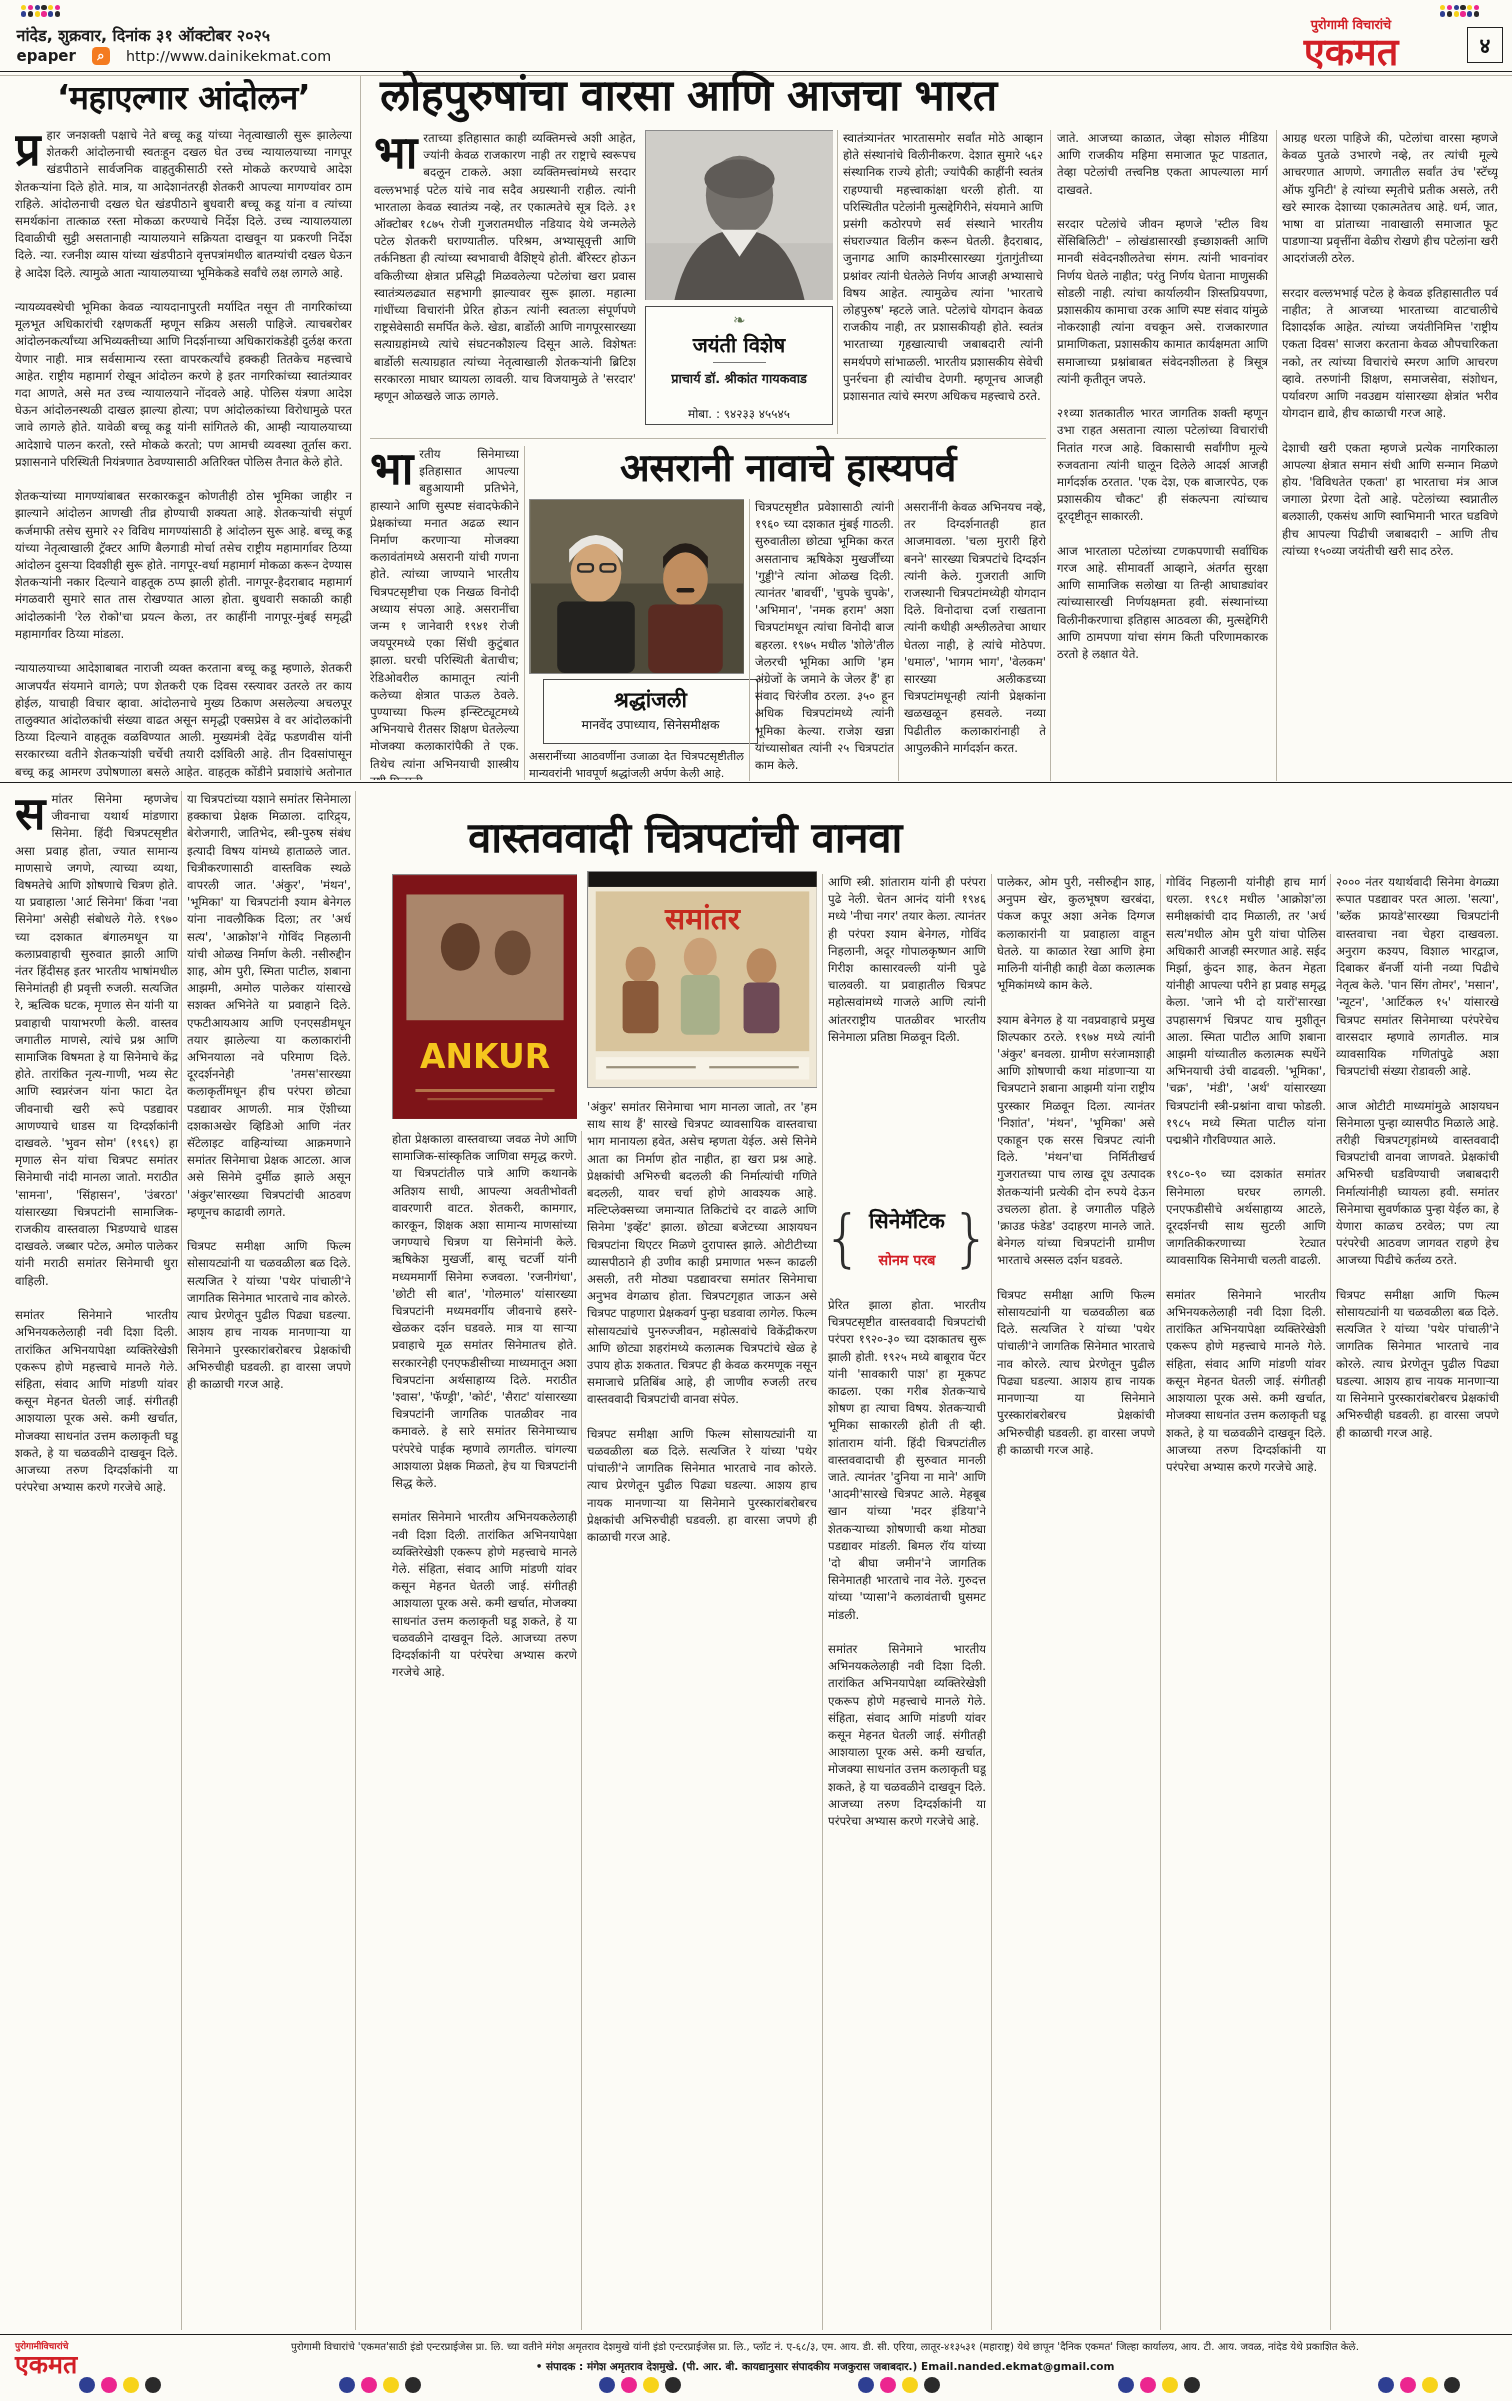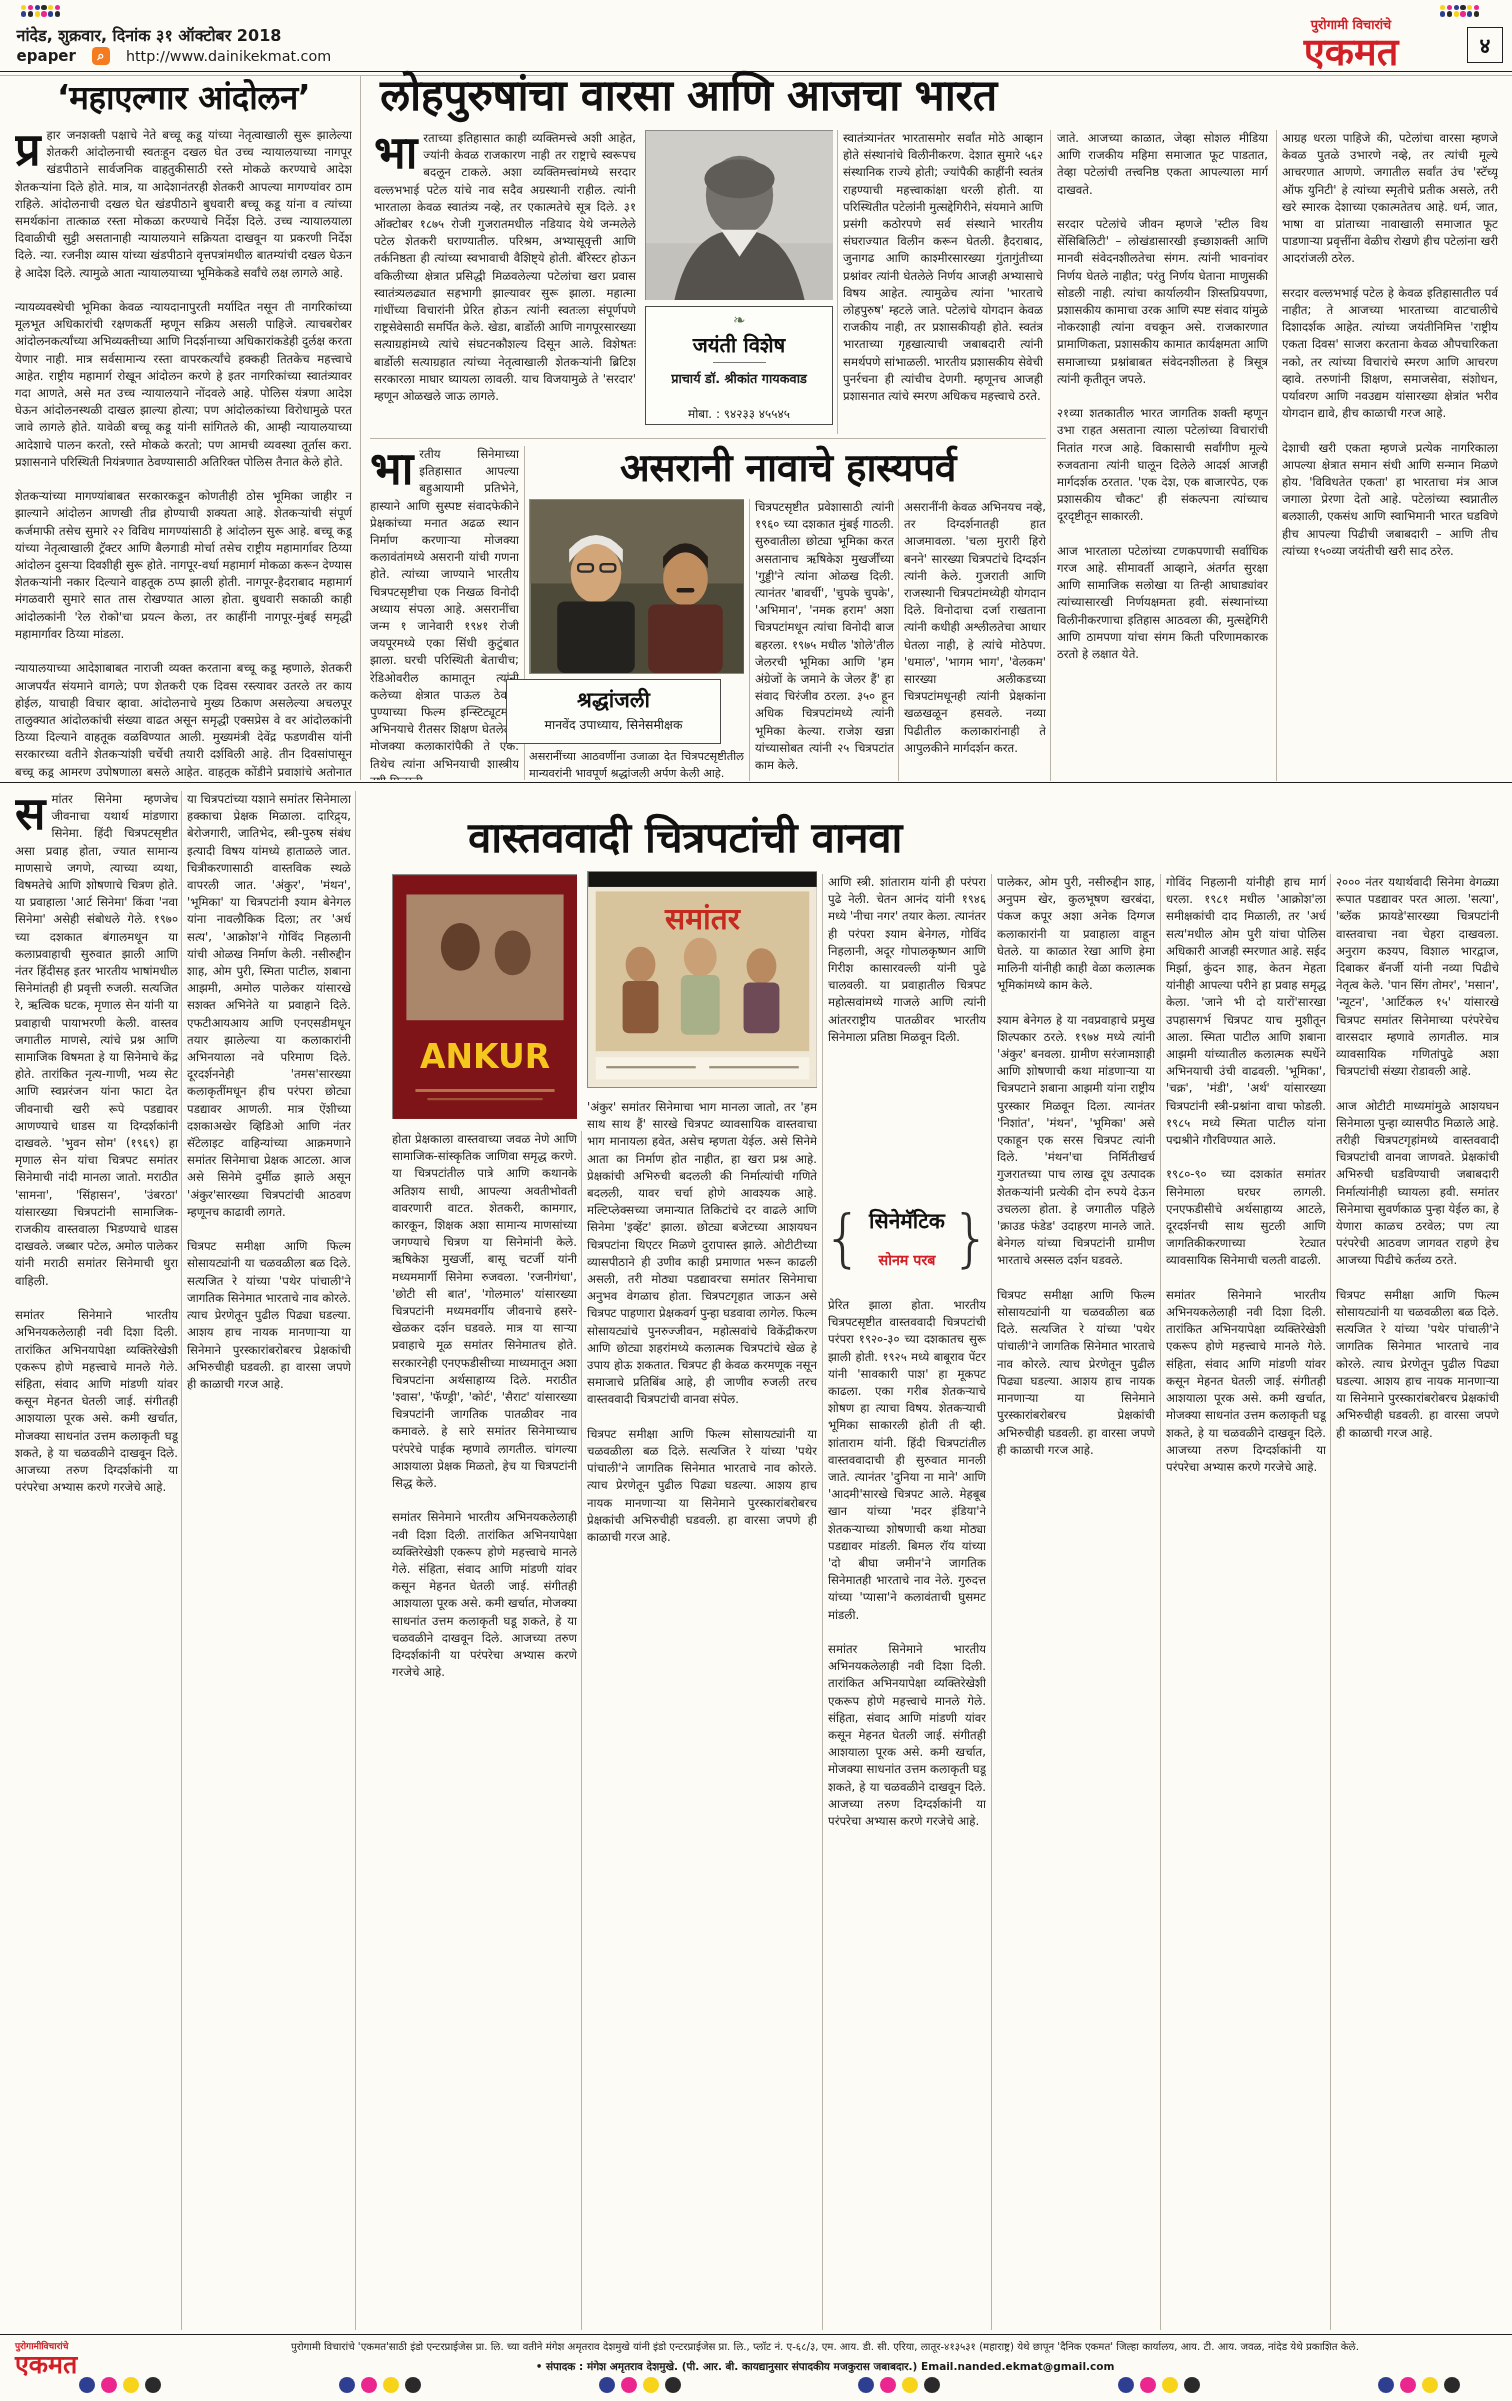--- a/index.html
+++ b/index.html
@@ -40,21 +40,21 @@
 
   <div class="ab" style="left:21px;top:4.5px">
     <div class="regrow"><span class="cY"></span><span class="cM"></span><span class="cC"></span><span class="cK"></span><span class="cY"></span><span class="cM"></span></div>
     <div class="regrow"><span class="cC"></span><span class="cK"></span><span class="cY"></span><span class="cM"></span><span class="cC"></span><span class="cK"></span></div>
   </div>
   <div class="ab" style="left:1440px;top:4.5px">
     <div class="regrow"><span class="cY"></span><span class="cM"></span><span class="cC"></span><span class="cK"></span><span class="cY"></span><span class="cM"></span></div>
     <div class="regrow"><span class="cC"></span><span class="cK"></span><span class="cY"></span><span class="cM"></span><span class="cC"></span><span class="cK"></span></div>
   </div>
 
-  <div class="ab" style="left:16.6px;top:24px;font-size:16px;font-weight:700">नांदेड, शुक्रवार, दिनांक ३१ ऑक्टोबर 2018</div>
+  <div class="ab" style="left:16.6px;top:24px;font-size:16px;font-weight:700">नांदेड, शुक्रवार, दिनांक ३१ ऑक्टोबर २०२५</div>
   <div class="ab" style="left:16.6px;top:47px;display:flex;align-items:center;gap:16px">
     <span style="font-size:15px;font-weight:700">epaper</span>
     <span class="epicon">⌕</span>
     <span style="font-size:14.3px">http://www.dainikekmat.com</span>
   </div>
 
 
   <div class="ab" style="left:1247px;top:15px;width:208px;text-align:center;color:var(--accent)">
     <div style="font-size:12.8px;font-weight:700">पुरोगामी विचारांचे</div>
     <div style="font-size:38px;font-weight:700;line-height:1.02">एकमत</div>
@@ -131,21 +131,21 @@
       <rect x="64" y="86" width="20" height="10" rx="4" fill="none" stroke="#2b2b2b" stroke-width="3"></rect>
       <rect x="94" y="86" width="20" height="10" rx="4" fill="none" stroke="#2b2b2b" stroke-width="3"></rect>
       <rect x="36" y="136" width="104" height="96" rx="10" fill="#23221f"></rect>
       <ellipse cx="208" cy="106" rx="30" ry="36" fill="#c08d5f"></ellipse>
       <path d="M178 92 Q208 48 238 92 L238 76 Q208 40 178 76 Z" fill="#241d18"></path>
       <rect x="196" y="118" width="24" height="6" rx="3" fill="#241d18"></rect>
       <rect x="158" y="140" width="100" height="92" rx="10" fill="#5a2b22"></rect>
     </svg>
   </div>
 
-  <div class="ab bybox" style="left:506px;top:679px;width:215px;height:65px;padding-top:4.5px">
+  <div class="ab bybox" style="left:543px;top:679px;width:215px;height:65px;padding-top:4.5px">
     <div class="t" style="margin:0 0 3px;font-size:21px">श्रद्धांजली</div>
     <div class="a" style="font-weight:400;font-size:12.4px">मानवेंद उपाध्याय, सिनेसमीक्षक</div>
   </div>
   <div class="ab btxt sm" style="left:529px;top:749px;width:215px;height:32px">असरानींच्या आठवणींना उजाळा देत चित्रपटसृष्टीतील मान्यवरांनी भावपूर्ण श्रद्धांजली अर्पण केली आहे.</div>
 
   <div class="ab vr" style="left:749px;top:499px;height:282px"></div>
   <div class="ab btxt" style="left:755px;top:499px;width:139px;height:282px">चित्रपटसृष्टीत प्रवेशासाठी त्यांनी १९६० च्या दशकात मुंबई गाठली. सुरुवातीला छोट्या भूमिका करत असतानाच ऋषिकेश मुखर्जींच्या 'गुड्डी'ने त्यांना ओळख दिली. त्यानंतर 'बावर्ची', 'चुपके चुपके', 'अभिमान', 'नमक हराम' अशा चित्रपटांमधून त्यांचा विनोदी बाज बहरला. १९७५ मधील 'शोले'तील जेलरची भूमिका आणि 'हम अंग्रेजों के जमाने के जेलर हैं' हा संवाद चिरंजीव ठरला. ३५० हून अधिक चित्रपटांमध्ये त्यांनी भूमिका केल्या. राजेश खन्ना यांच्यासोबत त्यांनी २५ चित्रपटांत काम केले.</div>
   <div class="ab vr" style="left:898px;top:499px;height:282px"></div>
   <div class="ab btxt" style="left:904px;top:499px;width:142px;height:282px">असरानींनी केवळ अभिनयच नव्हे, तर दिग्दर्शनातही हात आजमावला. 'चला मुरारी हिरो बनने' सारख्या चित्रपटांचे दिग्दर्शन त्यांनी केले. गुजराती आणि राजस्थानी चित्रपटांमध्येही योगदान दिले. विनोदाचा दर्जा राखताना त्यांनी कधीही अश्लीलतेचा आधार घेतला नाही, हे त्यांचे मोठेपण. 'धमाल', 'भागम भाग', 'वेलकम' सारख्या अलीकडच्या चित्रपटांमधूनही त्यांनी प्रेक्षकांना खळखळून हसवले. नव्या पिढीतील कलाकारांनाही ते आपुलकीने मार्गदर्शन करत.</div>
 

